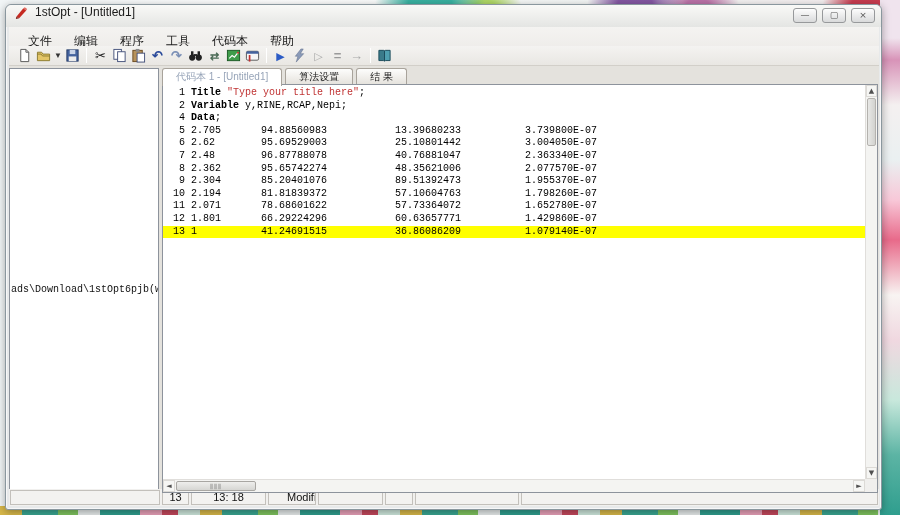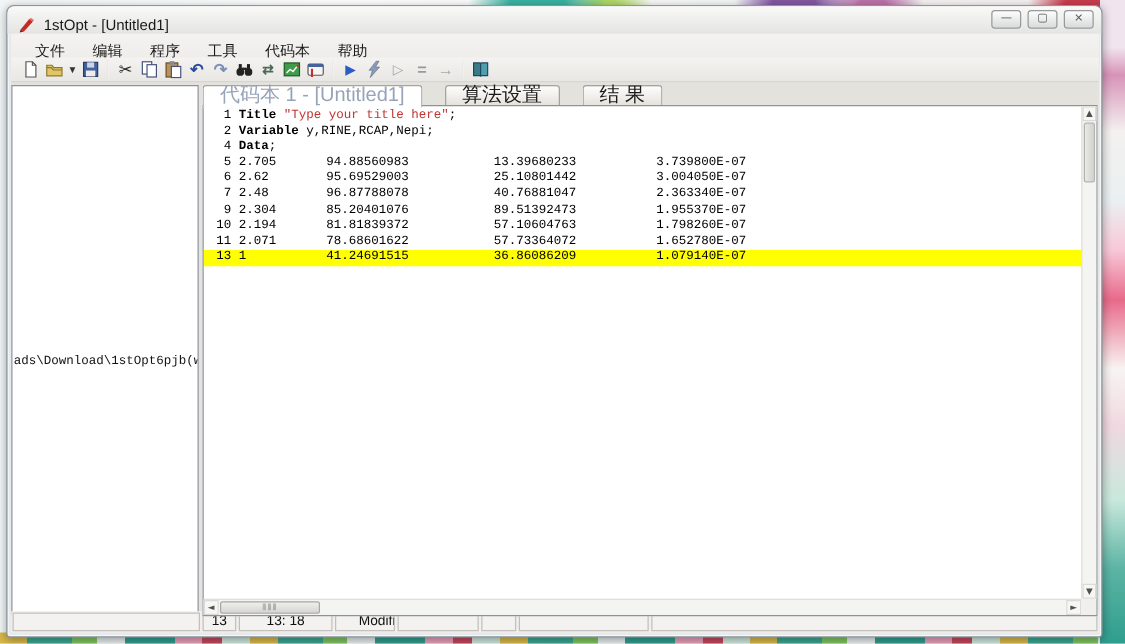--- a/index.html
+++ b/index.html
@@ -25,21 +25,21 @@
   .desktop-right-band { position:absolute; right:0; top:0; width:20px; height:515px;
     background:linear-gradient(180deg,#f0e4ee 0 38px,#d893b8 60px,#f4f0f0 105px,#eaf0f1 160px,
       #f8c8d8 200px,#e86a8a 240px,#f8f4f2 295px,#f0d8e0 340px,#c8e8dc 400px,#5cb4a4 455px,#2f9e8e 515px); }
 
   
   .window { position:absolute; left:5px; top:4px; width:877px; height:506px;
     background:#e7e9ea; border:1px solid #8a979e; border-radius:6px 6px 3px 3px;
     box-shadow:0 2px 8px rgba(0,0,0,.35), inset 0 0 0 1px rgba(255,255,255,.65); }
   .titlebar { position:absolute; left:0; top:0; right:0; height:22px;
     background:linear-gradient(#f9f9f7,#e4e5e3); border-radius:6px 6px 0 0;
-    display:flex; align-items:flex-end; padding:0 8px; }
+    display:flex; align-items:flex-start; padding:0 8px; }
   .app-icon { width:15px; height:15px; margin-right:6px; flex:0 0 auto; }
   .title-text { font-size:12px; color:#1a1a1a; }
   .win-controls { position:absolute; right:6px; top:3px; display:flex; gap:5px; }
   .win-btn { width:24px; height:15px; border:1px solid #97999b; border-radius:3px;
     background:linear-gradient(#fdfdfd,#d9dadb); color:#555; font-size:9px; line-height:13px;
     text-align:center; font-family:"DejaVu Sans", sans-serif; }
 
   .menubar { position:absolute; left:3px; top:22px; width:870px; height:30px;
     background:linear-gradient(#f4f3f1,#eceae7); border-bottom:1px solid #dbd8d3;
     display:flex; align-items:center; padding-left:8px; }
@@ -66,23 +66,23 @@
   
   .client { position:absolute; left:3px; top:61px; width:870px; height:427px; background:#e4e2dd; }
 
   .sidebar { position:absolute; left:0; top:2px; width:150px; height:424px;
     background:#fff; border:1px solid #8d939c; overflow:hidden; }
   .sidebar-path { position:absolute; left:1px; top:215px; font-family:"Liberation Mono","DejaVu Sans Mono",monospace;
     font-size:10px; color:#111; white-space:nowrap; }
 
   .main { position:absolute; left:153px; top:0; width:717px; height:427px; }
   .tabrow { position:absolute; left:0; top:0; width:100%; height:19px; display:flex; align-items:flex-end; }
-  .tab { height:17px; line-height:16px; font-size:16px; color:#1a1a1a; padding:0 13px;
+  .tab { height:17px; line-height:16px; font-size:10px; color:#1a1a1a; padding:0 13px;
     border:1px solid #a8a39b; border-bottom:none; border-radius:3px 3px 0 0;
-    background:linear-gradient(#fdfdfc,#e4e1db); margin-right:18px; white-space:nowrap; }
+    background:linear-gradient(#fdfdfc,#e4e1db); margin-right:3px; white-space:nowrap; }
   .tab.active { background:#fff; color:#97a4b8; height:18px; position:relative; z-index:3; margin-bottom:-1px; }
 
   .editor-wrap { position:absolute; left:0; top:18px; width:716px; height:409px;
     border:1px solid #8d939c; background:#fff; z-index:1; }
   .editor { position:absolute; left:0; top:0; right:12px; bottom:13px; overflow:hidden;
     font-family:"Liberation Mono","DejaVu Sans Mono",monospace; font-size:10px; color:#000;
     padding-top:2px; }
   .line { display:block; height:12.6px; line-height:12.6px; white-space:pre; padding-left:10px; }
   .line.hl { background:#ffff00; }
   .ln { display:inline-block; width:12px; text-align:right; margin-right:6px; color:#000; }
@@ -261,23 +261,25 @@
           </div>
 
         <div class="editor-wrap">
           <div class="editor" id="editor">
               <div class="line"><span class="ln">1</span><span class="kw">Title </span><span class="str">"Type your title here"</span><span class="p">;</span></div>
               <div class="line"><span class="ln">2</span><span class="kw">Variable </span><span class="p">y,RINE,RCAP,Nepi;</span></div>
               <div class="line"><span class="ln">4</span><span class="kw">Data</span><span class="p">;</span></div>
               <div class="line"><span class="ln">5</span><span class="c1">2.705</span><span class="c2">94.88560983</span><span class="c3">13.39680233</span><span>3.739800E-07</span></div>
               <div class="line"><span class="ln">6</span><span class="c1">2.62</span><span class="c2">95.69529003</span><span class="c3">25.10801442</span><span>3.004050E-07</span></div>
               <div class="line"><span class="ln">7</span><span class="c1">2.48</span><span class="c2">96.87788078</span><span class="c3">40.76881047</span><span>2.363340E-07</span></div>
+              <div class="line"><span class="ln">8</span><span class="c1">2.362</span><span class="c2">95.65742274</span><span class="c3">48.35621006</span><span>2.077570E-07</span></div>
               <div class="line"><span class="ln">9</span><span class="c1">2.304</span><span class="c2">85.20401076</span><span class="c3">89.51392473</span><span>1.955370E-07</span></div>
               <div class="line"><span class="ln">10</span><span class="c1">2.194</span><span class="c2">81.81839372</span><span class="c3">57.10604763</span><span>1.798260E-07</span></div>
               <div class="line"><span class="ln">11</span><span class="c1">2.071</span><span class="c2">78.68601622</span><span class="c3">57.73364072</span><span>1.652780E-07</span></div>
+              <div class="line"><span class="ln">12</span><span class="c1">1.801</span><span class="c2">66.29224296</span><span class="c3">60.63657771</span><span>1.429860E-07</span></div>
               <div class="line hl" style="background: rgb(255, 255, 0);"><span class="ln">13</span><span class="c1">1</span><span class="c2">41.24691515</span><span class="c3">36.86086209</span><span>1.079140E-07</span></div>
             </div>
 
           <div class="vscroll">
             <div class="sb-btn sb-up">▲</div>
             <div class="vthumb"></div>
             <div class="sb-btn sb-dn">▼</div>
           </div>
           <div class="hscroll">
             <div class="sb-btn sb-lt">◄</div>

